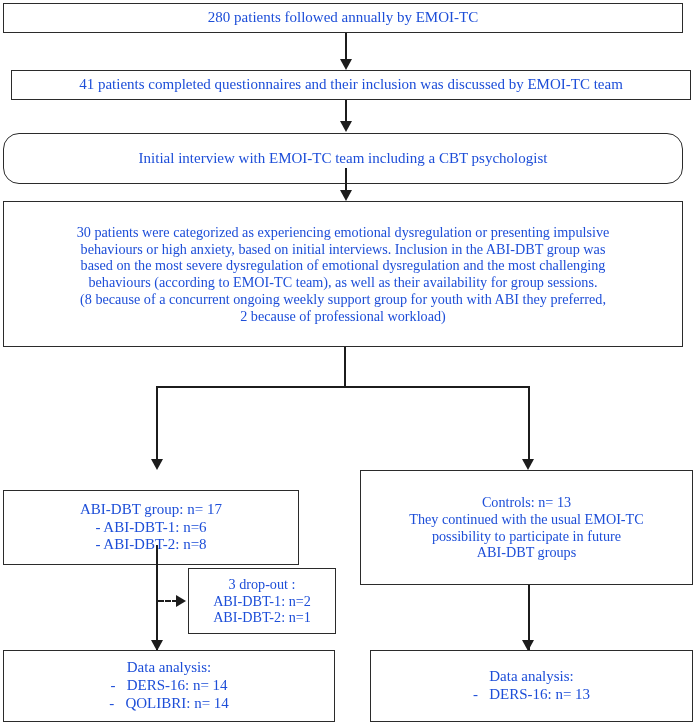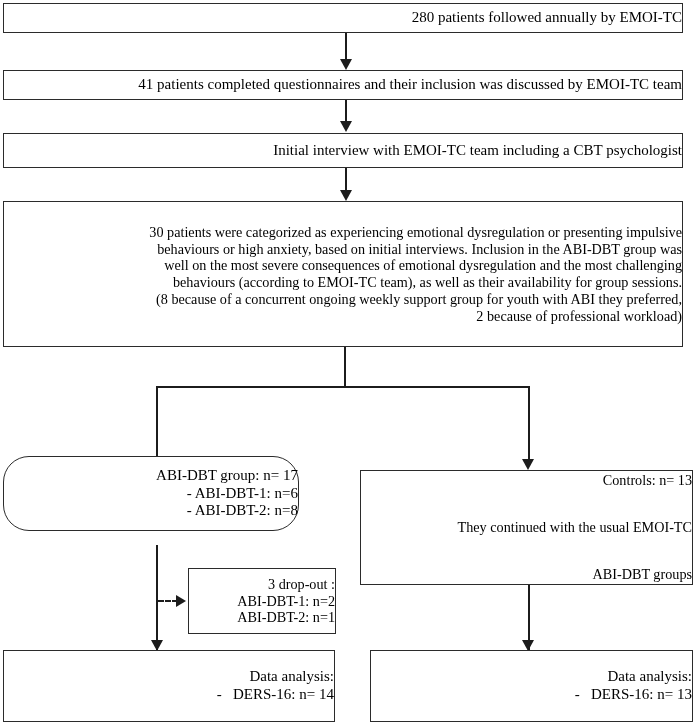--- a/index.html
+++ b/index.html
@@ -18,25 +18,25 @@
     background: #ffffff;
     overflow: hidden;
   }
   .box {
     position: absolute;
     box-sizing: border-box;
     border: 1.6px solid #2b2b2b;
     background: #ffffff;
     display: flex;
     flex-direction: column;
-    align-items: flex-end;
+    align-items: center;
     justify-content: center;
     text-align: center;
     line-height: 1.18;
-    color: #000000;
+    color: #1d4ed8;
   }
   .box .ln {
     display: block;
     white-space: nowrap;
   }
 
   
   .fs15 { font-size: 15px; }
   .fs14 { font-size: 14.2px; }
 
@@ -82,59 +82,60 @@
 
 <div id="canvas">
 
   <div class="box fs15" style="left:3px; top:3px; width:680px; height:30px;">
     <span class="ln">280 patients followed annually by EMOI-TC</span>
   </div>
 
   <div class="vline" style="left:345px; top:33px; height:28px;"></div>
   <div class="arrowhead" style="left:339.5px; top:59px;"></div>
 
-  <div class="box fs15" style="left:3px; top:70px; width:680px; height:30px;">
+  <div class="box fs15" style="left:11px; top:70px; width:680px; height:30px;">
     <span class="ln">41 patients completed questionnaires and their inclusion was discussed by EMOI-TC team</span>
   </div>
 
   <div class="vline" style="left:345px; top:100px; height:22px;"></div>
   <div class="arrowhead" style="left:339.5px; top:121px;"></div>
 
-  <div class="box fs15" style="left:3px; top:133px; width:680px; height:35px;">
+  <div class="box fs15" style="left:3px; top:133px; width:680px; height:51px;border-radius:16px;">
     <span class="ln">Initial interview with EMOI-TC team including a CBT psychologist</span>
   </div>
 
   <div class="vline" style="left:345px; top:168px; height:22px;"></div>
   <div class="arrowhead" style="left:339.5px; top:190px;"></div>
 
   <div class="box fs14" style="left:3px; top:201px; width:680px; height:146px;">
     <span class="ln">30 patients were categorized as experiencing emotional dysregulation or presenting impulsive</span>
     <span class="ln">behaviours or high anxiety, based on initial interviews. Inclusion in the ABI-DBT group was</span>
-    <span class="ln">well on the most severe consequences of emotional dysregulation and the most challenging</span>
+    <span class="ln">based on the most severe dysregulation of emotional dysregulation and the most challenging</span>
     <span class="ln">behaviours (according to EMOI-TC team), as well as their availability for group sessions.</span>
     <span class="ln">(8 because of a concurrent ongoing weekly support group for youth with ABI they preferred,</span>
     <span class="ln">2 because of professional workload)</span>
   </div>
 
   <div class="vline" style="left:344px; top:347px; height:41px;"></div>
   <div class="hline" style="left:156px; top:386px; width:374px;"></div>
   <div class="vline" style="left:156px; top:386px; height:76px;"></div>
   <div class="arrowhead" style="left:151px; top:459px;"></div>
   <div class="vline" style="left:527.5px; top:386px; height:76px;"></div>
   <div class="arrowhead" style="left:522px; top:459px;"></div>
 
-  <div class="box fs15" style="left:3px; top:456px; width:296px; height:75px;border-radius:26px;">
+  <div class="box fs15" style="left:3px; top:490px; width:296px; height:75px;">
     <span class="ln">ABI-DBT group: n= 17</span>
     <span class="ln">- ABI-DBT-1: n=6</span>
     <span class="ln">- ABI-DBT-2: n=8</span>
   </div>
 
-  <div class="box fs14" style="left:360px; top:470px; width:333px; height:115px;gap:30px;">
+  <div class="box fs14" style="left:360px; top:470px; width:333px; height:115px;">
     <span class="ln">Controls: n= 13</span>
     <span class="ln">They continued with the usual EMOI-TC</span>
+    <span class="ln">possibility to participate in future</span>
     <span class="ln">ABI-DBT groups</span>
   </div>
 
   <div class="vline" style="left:156px; top:545px; height:105px;"></div>
   <div class="arrowhead" style="left:151px; top:640px;"></div>
 
   <div class="dashline" style="left:158px; top:600px; width:20px;"></div>
   <div class="arrowright" style="left:176px; top:595px;"></div>
 
   <div class="box fs14" style="left:188px; top:568px; width:148px; height:66px;">
@@ -142,20 +143,21 @@
     <span class="ln">ABI-DBT-1: n=2</span>
     <span class="ln">ABI-DBT-2: n=1</span>
   </div>
 
   <div class="vline" style="left:527.5px; top:585px; height:65px;"></div>
   <div class="arrowhead" style="left:522px; top:640px;"></div>
 
   <div class="box fs15" style="left:3px; top:650px; width:332px; height:72px;">
     <span class="bullet-row">Data analysis:</span>
     <span class="bullet-row">-   DERS-16: n= 14</span>
+    <span class="bullet-row">-   QOLIBRI: n= 14</span>
   </div>
 
   <div class="box fs15" style="left:370px; top:650px; width:323px; height:72px;">
     <span class="bullet-row">Data analysis:</span>
     <span class="bullet-row">-   DERS-16: n= 13</span>
   </div>
 
 </div>
 
 </body></html>

